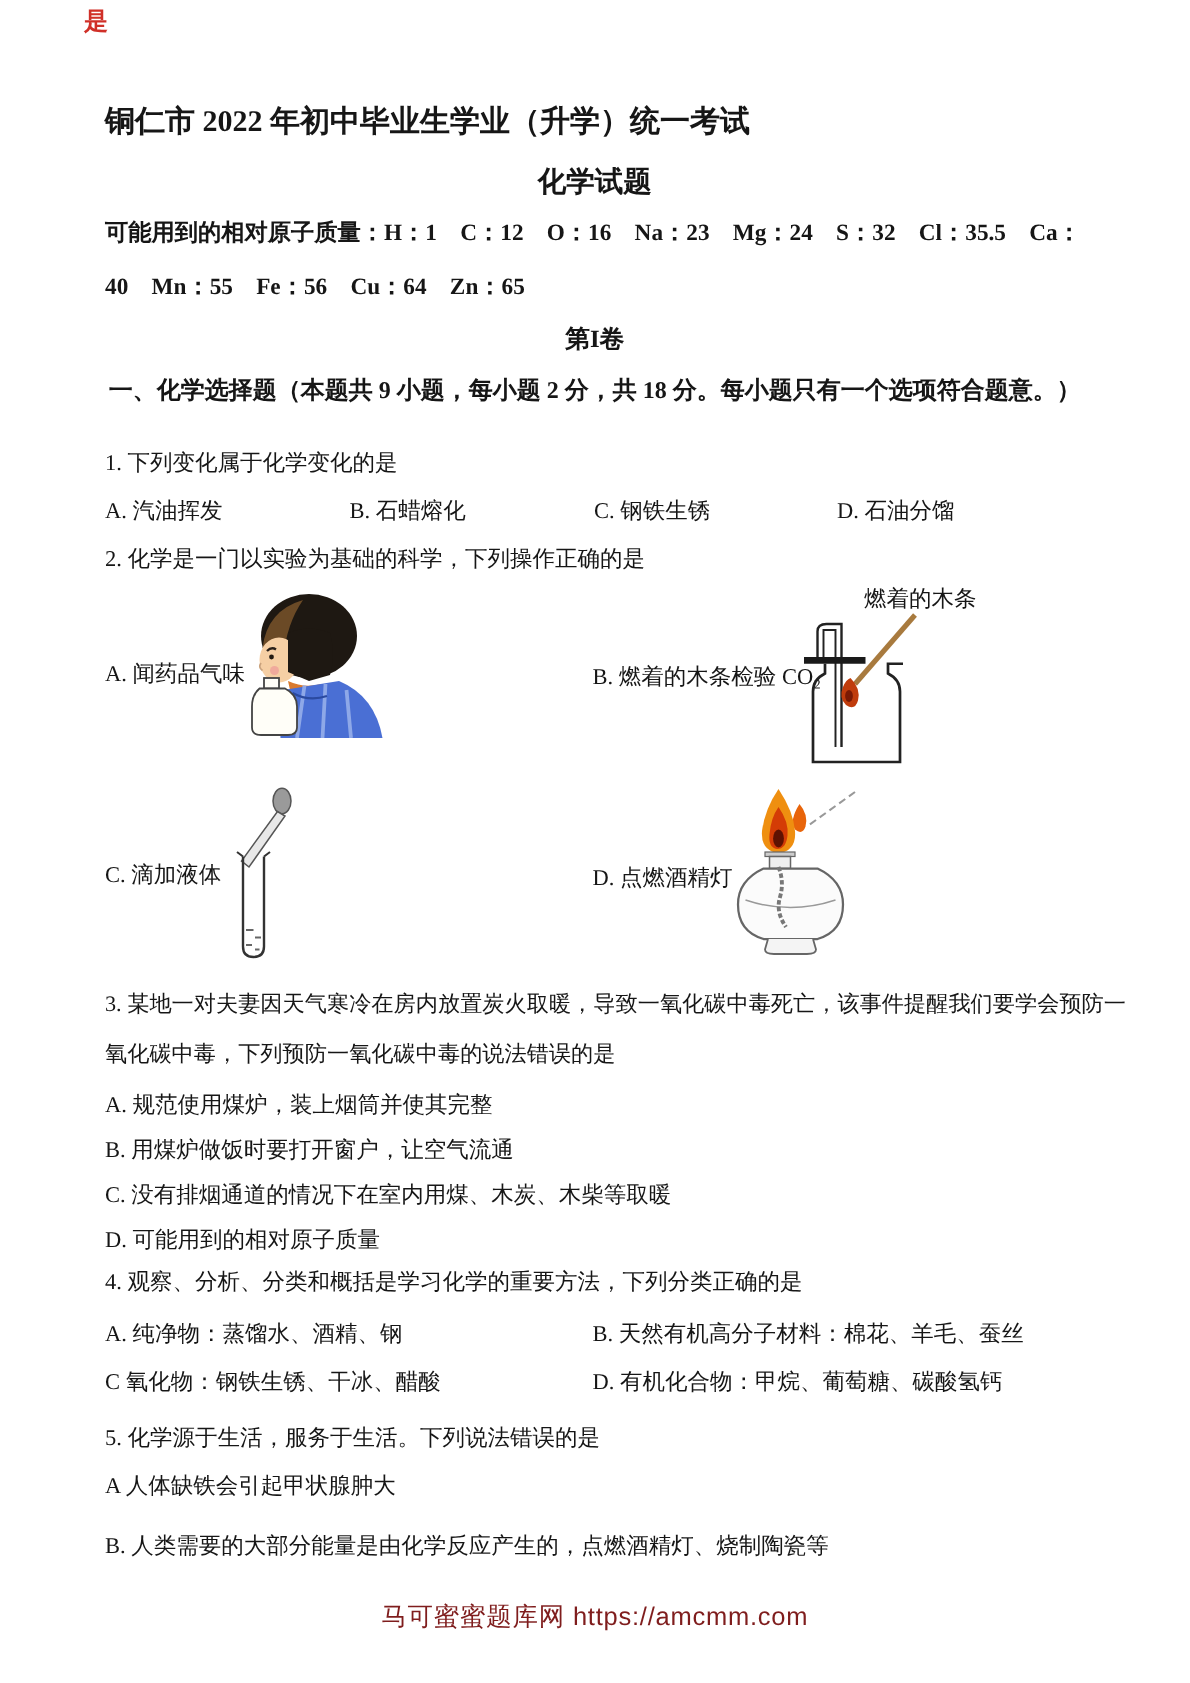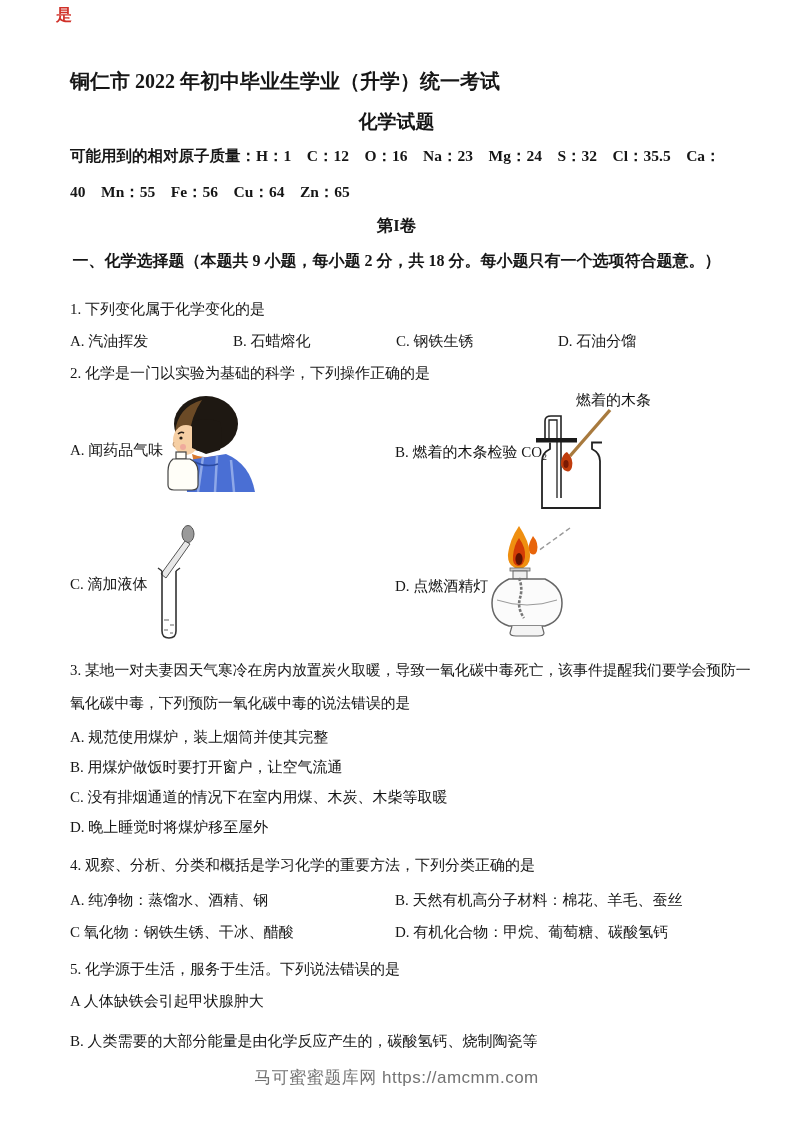--- a/index.html
+++ b/index.html
@@ -19,21 +19,21 @@
   .title{margin:0;text-align:left;font-size:20px;font-weight:bold;line-height:26px;}
   .subtitle{margin:16px 0 0;text-align:center;font-size:19px;font-weight:bold;line-height:24px;}
 
   .masses{margin:10px 0 0;font-weight:bold;font-size:15.5px;line-height:24px;white-space:nowrap;}
   .masses.l2{margin-top:12px;}
 
   .part-title{margin:10px 0 0;text-align:center;font-weight:bold;font-size:16.5px;line-height:24px;}
   .section-heading{margin:10px 0 0;font-weight:bold;font-size:16px;line-height:26px;white-space:nowrap;text-align:center;}
 
   .stem{margin:0;font-size:15px;line-height:22px;}
-  .mt12{margin-top:24px;} .mt10{margin-top:10px;} .mt2{margin-top:12px;} .mt18{margin-top:18px;}
+  .mt12{margin-top:24px;} .mt10{margin-top:10px;} .mt2{margin-top:2px;} .mt18{margin-top:18px;}
 
   .opts-row{display:grid;grid-template-columns:163px 163px 162px 1fr;margin-top:10px;font-size:15px;line-height:22px;}
   .opts-2col{display:grid;grid-template-columns:325px 1fr;font-size:15px;line-height:32px;}
   .opts-2col.first{margin-top:8px;}
 
   .figures{position:relative;height:268px;margin-top:2px;font-size:15px;text-align:center;}
   .fig-label{position:absolute;line-height:20px;white-space:nowrap;}
   .lblA{left:0;top:54px;} .lblB{left:325px;top:56px;}
   .lblC{left:0;top:188px;} .lblD{left:325px;top:190px;}
   .splint-label{position:absolute;left:506px;top:4px;font-size:15px;line-height:20px;}
@@ -42,21 +42,21 @@
   .fig-tube{position:absolute;left:78px;top:138px;}
   .fig-lamp{position:absolute;left:418px;top:140px;}
 
   .q3-line{margin:0;font-size:14.8px;line-height:33px;white-space:nowrap;}
   .q3-opts{margin-top:2px;}
   .q3-opts div{font-size:15px;line-height:30px;}
 
   .watermark{
     position:absolute;left:0;right:0;top:1066px;text-align:center;
     font-family:"Liberation Sans","DejaVu Sans",sans-serif;
-    font-size:17px;color:#737373;letter-spacing:0.5px;
+    font-size:17px;color:#7f1d1d;letter-spacing:0.5px;
   }
 </style>
 </head>
 <body>
 
 <div class="page">
 
   <div class="corner-mark">是</div>
 
   <div class="content">
@@ -136,32 +136,32 @@
         <path d="M24 100 L22 107 Q22 110 28 110 L50 110 Q56 110 56 107 L54 100" fill="#f4f4f4" stroke="#666" stroke-width="1.2"></path>
       </svg>
     </div>
 
     <p class="q3-line">3. 某地一对夫妻因天气寒冷在房内放置炭火取暖，导致一氧化碳中毒死亡，该事件提醒我们要学会预防一</p>
     <p class="q3-line">氧化碳中毒，下列预防一氧化碳中毒的说法错误的是</p>
     <div class="q3-opts">
       <div>A. 规范使用煤炉，装上烟筒并使其完整</div>
       <div>B. 用煤炉做饭时要打开窗户，让空气流通</div>
       <div>C. 没有排烟通道的情况下在室内用煤、木炭、木柴等取暖</div>
-      <div>D. 晚上睡觉时将煤炉移至屋外</div>
+      <div>D. 可能用到的相对原子质量</div>
     </div>
 
     <p class="stem mt2">4. 观察、分析、分类和概括是学习化学的重要方法，下列分类正确的是</p>
     <div class="opts-2col first">
       <span>A. 纯净物：蒸馏水、酒精、钢</span>
       <span>B. 天然有机高分子材料：棉花、羊毛、蚕丝</span>
     </div>
     <div class="opts-2col">
       <span>C 氧化物：钢铁生锈、干冰、醋酸</span>
       <span>D. 有机化合物：甲烷、葡萄糖、碳酸氢钙</span>
     </div>
 
     <p class="stem mt10">5. 化学源于生活，服务于生活。下列说法错误的是</p>
     <p class="stem mt10">A 人体缺铁会引起甲状腺肿大</p>
-    <p class="stem mt18">B. 人类需要的大部分能量是由化学反应产生的，碳酸氢钙、烧制陶瓷等</p>
+    <p class="stem mt18">B. 人类需要的大部分能量是由化学反应产生的，点燃酒精灯、烧制陶瓷等</p>
   </div>
 
   <div class="watermark">马可蜜蜜题库网 https://amcmm.com</div>
 </div>
 
 </body></html>

